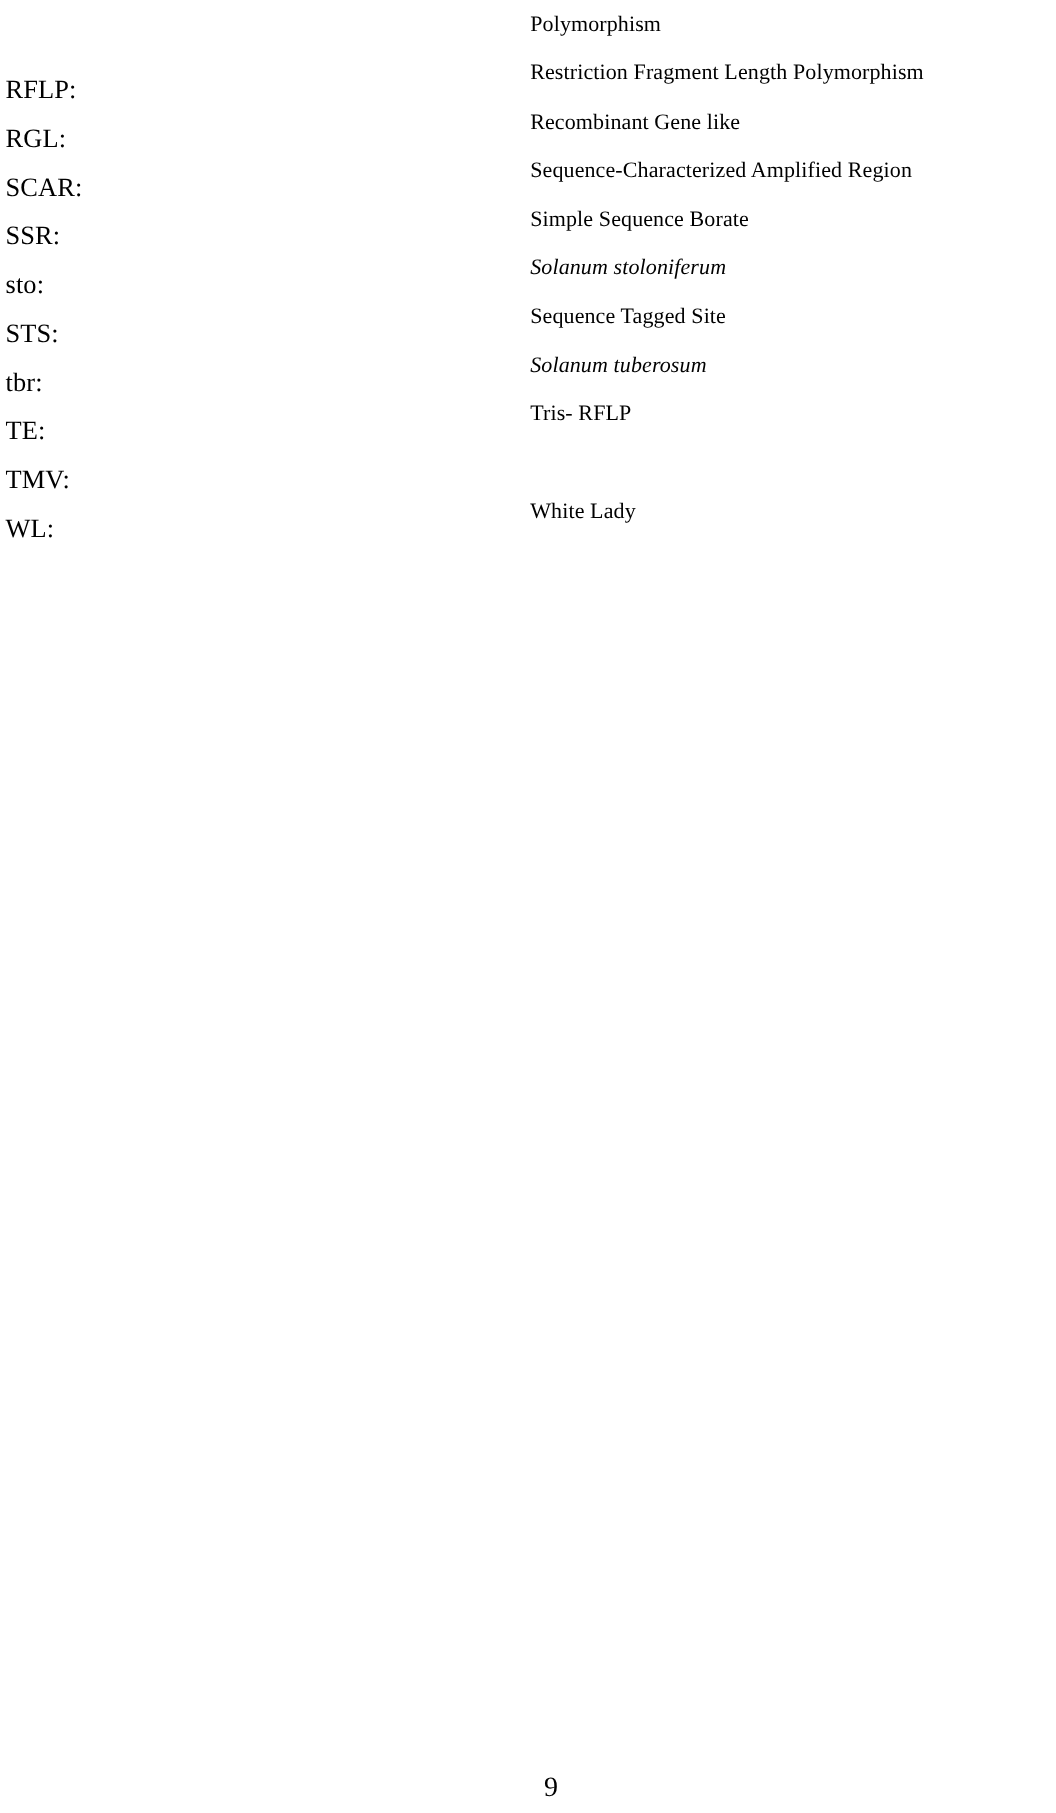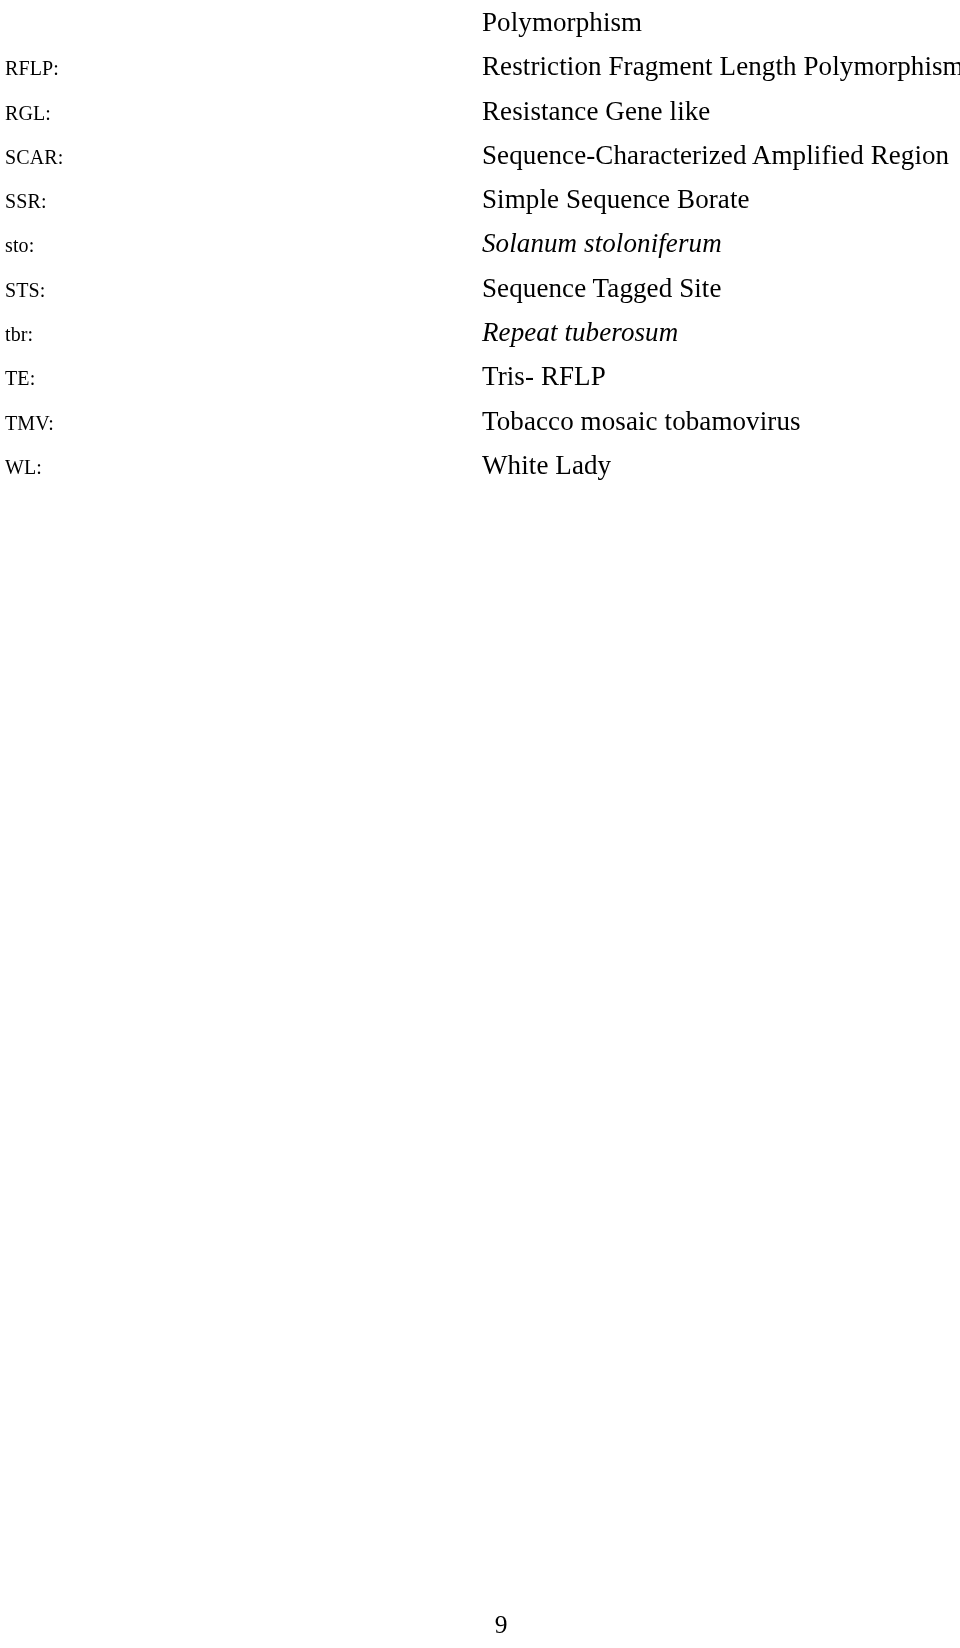--- a/index.html
+++ b/index.html
@@ -33,32 +33,32 @@
 
   .abbrev-row {
     position: relative;
     height: 44.3px;
     width: 960px;
   }
 
   .abbrev-term {
     position: absolute;
     left: 5px;
-    top: 2px;
-    font-size: 20px;
+    top: 16px;
+    font-size: 24px;
     line-height: 44.3px;
     white-space: nowrap;
     letter-spacing: 0.1px;
   }
 
   .abbrev-def {
     position: absolute;
     left: 482px;
     top: 0;
-    font-size: 27px;
+    font-size: 20px;
     line-height: 44.3px;
     white-space: nowrap;
     letter-spacing: 0.1px;
   }
 
   .abbrev-def.italic {
     font-style: italic;
   }
 
   
@@ -84,49 +84,48 @@
   <div id="abbrev-list">
       <div class="abbrev-row continuation">
         <div class="abbrev-def">Polymorphism</div>
       </div>
       <div class="abbrev-row">
         <div class="abbrev-term">RFLP:</div>
         <div class="abbrev-def">Restriction Fragment Length Polymorphism</div>
       </div>
       <div class="abbrev-row">
         <div class="abbrev-term">RGL:</div>
-        <div class="abbrev-def">Resistance Gene like</div>
+        <div class="abbrev-def">Recombinant Gene like</div>
       </div>
       <div class="abbrev-row">
         <div class="abbrev-term">SCAR:</div>
         <div class="abbrev-def">Sequence-Characterized Amplified Region</div>
       </div>
       <div class="abbrev-row">
         <div class="abbrev-term">SSR:</div>
         <div class="abbrev-def">Simple Sequence Borate</div>
       </div>
       <div class="abbrev-row">
         <div class="abbrev-term">sto:</div>
         <div class="abbrev-def italic">Solanum stoloniferum</div>
       </div>
       <div class="abbrev-row">
         <div class="abbrev-term">STS:</div>
         <div class="abbrev-def">Sequence Tagged Site</div>
       </div>
       <div class="abbrev-row">
         <div class="abbrev-term">tbr:</div>
-        <div class="abbrev-def italic">Repeat tuberosum</div>
+        <div class="abbrev-def italic">Solanum tuberosum</div>
       </div>
       <div class="abbrev-row">
         <div class="abbrev-term">TE:</div>
         <div class="abbrev-def">Tris- RFLP</div>
       </div>
       <div class="abbrev-row">
         <div class="abbrev-term">TMV:</div>
-        <div class="abbrev-def">Tobacco mosaic tobamovirus</div>
       </div>
       <div class="abbrev-row">
         <div class="abbrev-term">WL:</div>
         <div class="abbrev-def">White Lady</div>
       </div>
     </div>
 
   <div id="page-number">
     <span>9</span>
   </div>

